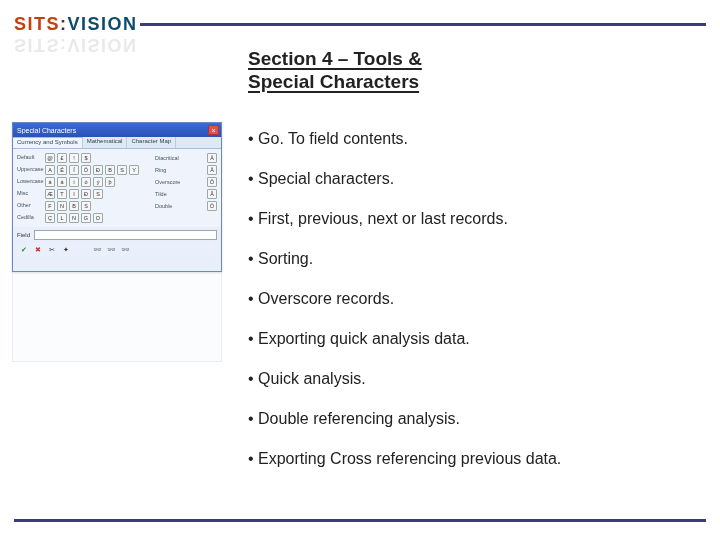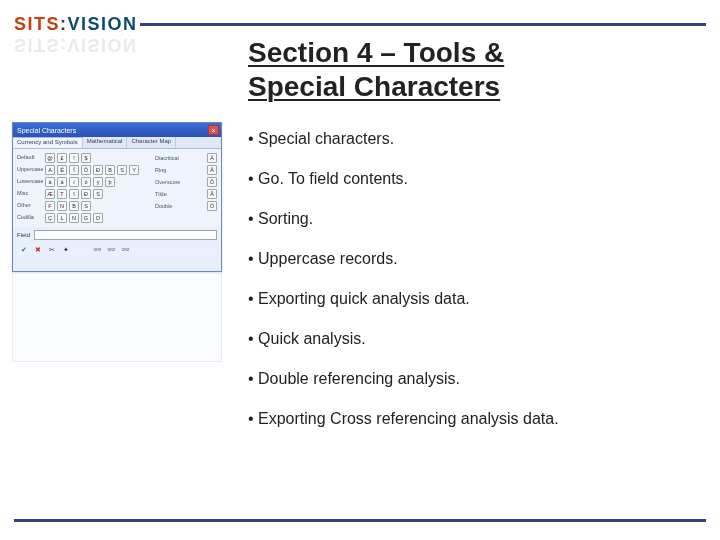--- a/index.html
+++ b/index.html
@@ -47,23 +47,23 @@
   .bottom-rule {
     position: absolute;
     bottom: 18px;
     left: 14px;
     right: 14px;
     height: 3px;
     background: #3a3d7a;
   }
   .heading {
     position: absolute;
-    top: 36px;
+    top: 48px;
     left: 248px;
-    font-size: 28px;
+    font-size: 19px;
     font-weight: bold;
     color: #222;
     text-decoration: underline;
     text-decoration-thickness: 2px;
     text-underline-offset: 3px;
     line-height: 1.2;
   }
   .bullets {
     position: absolute;
     top: 130px;
@@ -196,28 +196,29 @@
 
 <div class="top-rule"></div>
 <div class="bottom-rule"></div>
 
 <div class="heading">
   <span>Section 4 – Tools &amp;</span><br>
   <span>Special Characters</span>
 </div>
 
 <ul class="bullets">
+  <li>Go. To field contents.</li>
   <li>Special characters.</li>
-  <li>Go. To field contents.</li>
+  <li>First, previous, next or last records.</li>
   <li>Sorting.</li>
-  <li>Uppercase records.</li>
+  <li>Overscore records.</li>
   <li>Exporting quick analysis data.</li>
   <li>Quick analysis.</li>
   <li>Double referencing analysis.</li>
-  <li>Exporting Cross referencing analysis data.</li>
+  <li>Exporting Cross referencing previous data.</li>
 </ul>
 
 <div class="dialog">
   <div class="titlebar">
     <span class="ttxt">Special Characters</span>
     <span class="closebtn">×</span>
   </div>
   <div class="tabs">
     <div class="tab active">Currency and Symbols</div>
     <div class="tab">Mathematical</div>

